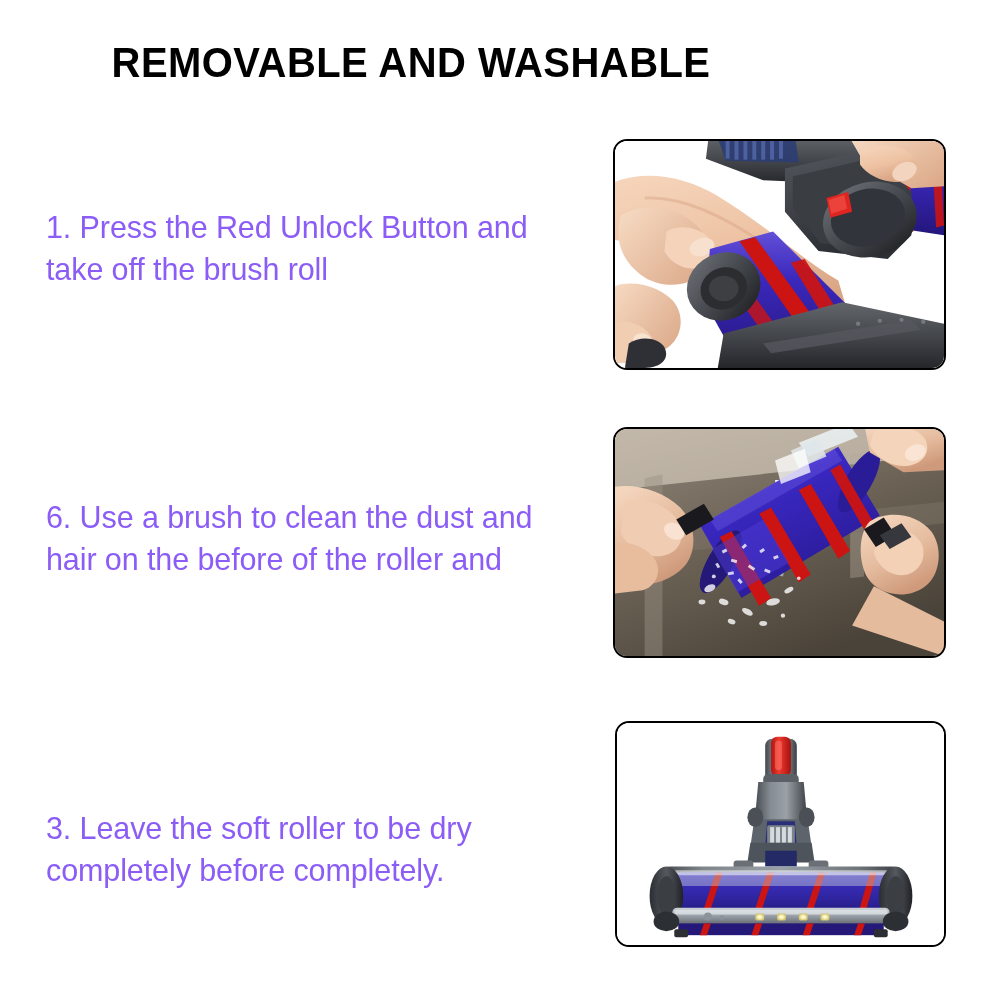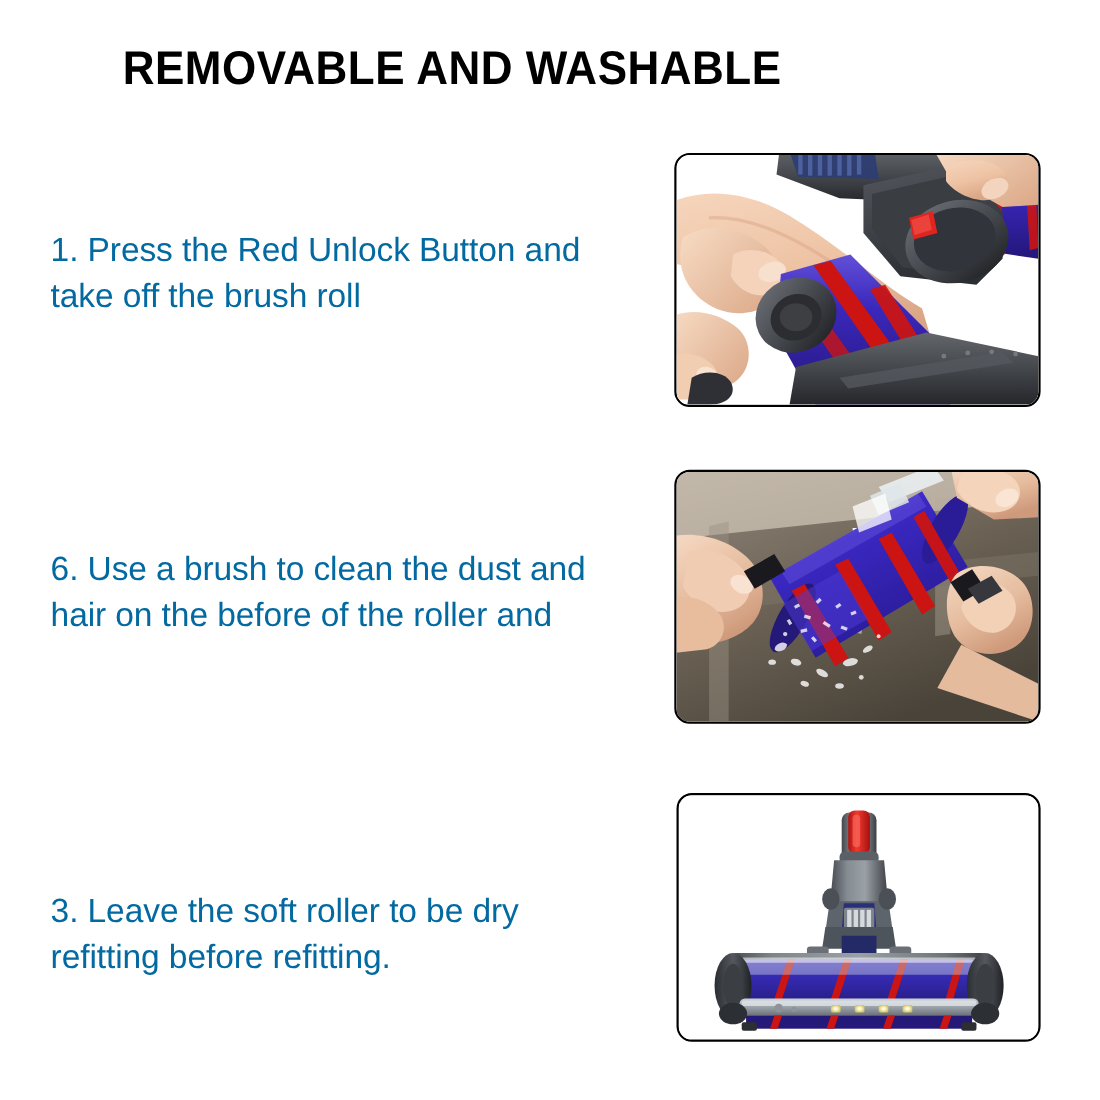--- a/index.html
+++ b/index.html
@@ -40,21 +40,21 @@
   }
 
   
   .step-text {
     position: absolute;
     left: 46px;
     width: 560px;
     font-family: "Liberation Sans", sans-serif;
     font-size: 30.5px;
     line-height: 1.38;
-    color: #0369a1;
+    color: #8b5cf6;
     letter-spacing: -0.1px;
   }
   .step-text .line { display: block; white-space: nowrap; }
 
   #step-1-text { top: 206px; }
   #step-2-text { top: 496px; }
   #step-3-text { top: 807px; }
 
   
   .photo-panel {
@@ -84,21 +84,21 @@
     <span class="line">take off the brush roll</span>
   </div>
 
   <div class="step-text" id="step-2-text">
     <span class="line">6. Use a brush to clean the dust and</span>
     <span class="line">hair on the before of the roller and</span>
   </div>
 
   <div class="step-text" id="step-3-text">
     <span class="line">3. Leave the soft roller to be dry</span>
-    <span class="line">refitting before refitting.</span>
+    <span class="line">completely before completely.</span>
   </div>
 
   <div class="photo-panel" id="photo-panel-1">
     <svg viewBox="0 0 333 231" preserveAspectRatio="none">
       <defs>
         <linearGradient id="p1-skin" x1="0" y1="0" x2="0.4" y2="1">
           <stop offset="0" stop-color="#f6d6bd"></stop>
           <stop offset="0.55" stop-color="#eec3a4"></stop>
           <stop offset="1" stop-color="#d9a585"></stop>
         </linearGradient>

